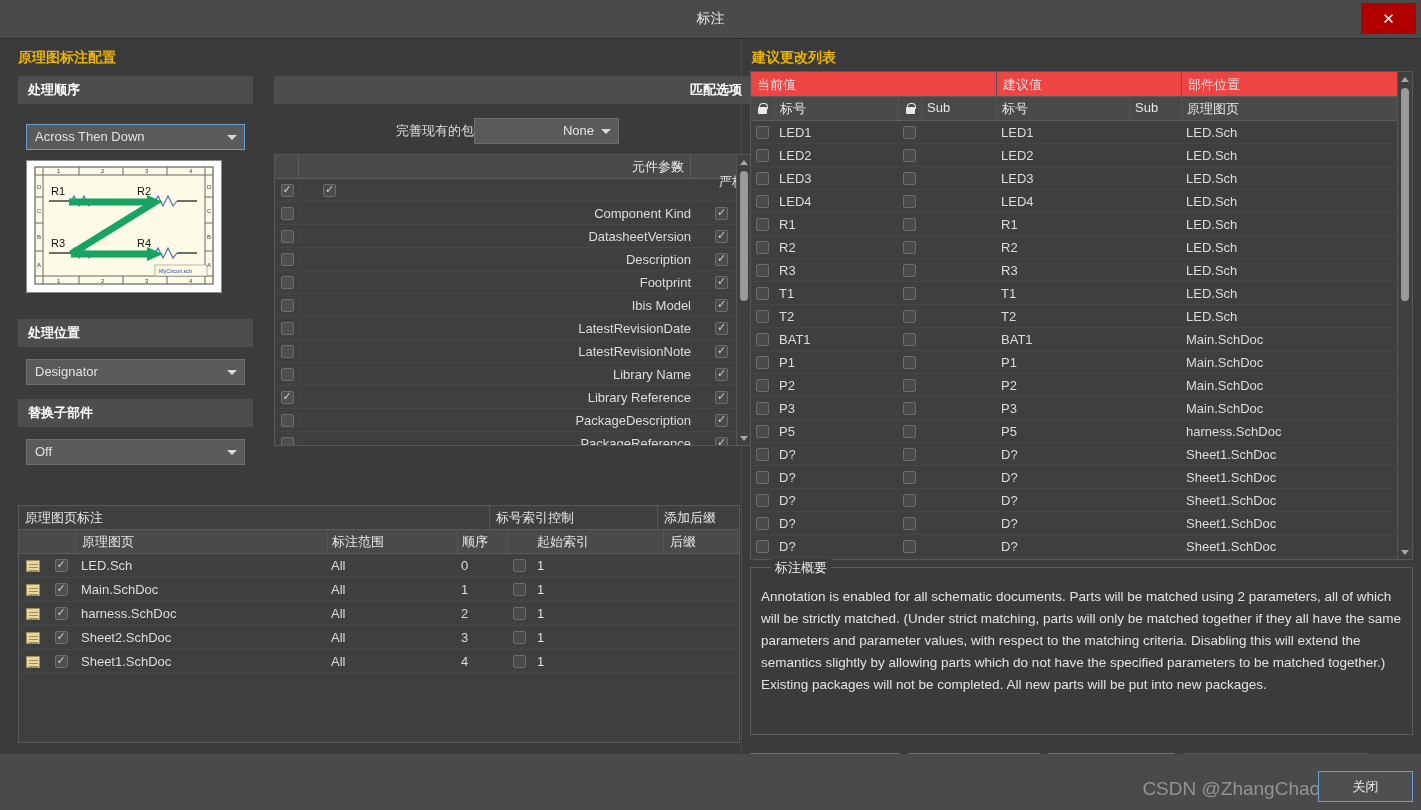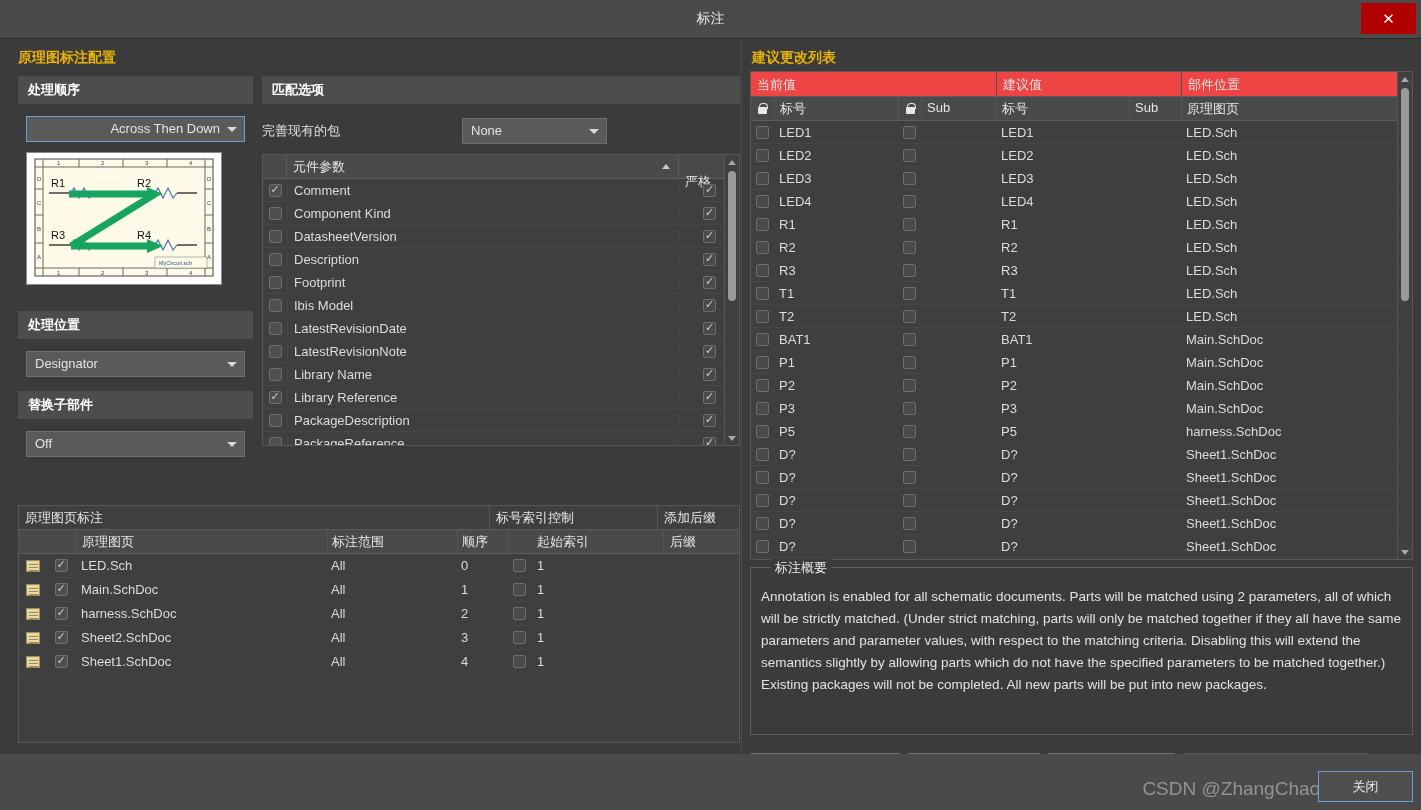--- a/index.html
+++ b/index.html
@@ -40,21 +40,21 @@
   
   .left { position: absolute; left: 0; top: 0; width: 742px; height: 716px; }
   .left-title { position: absolute; left: 18px; top: 10px; }
 
   .groupbar {
     background: #4d4d4d; color: #ffffff; font-weight: bold;
     font-size: 13px; padding: 5px 10px;
   }
 
   .col-left { position: absolute; left: 18px; top: 37px; width: 235px; }
-  .col-right { position: absolute; left: 262px; top: 37px; width: 478px; }
+  .col-right { position: absolute; left: 274px; top: 37px; width: 478px; text-align: right; }
 
   .dropdown {
     position: relative; background: #5a5a5a; border: 1px solid #6e6e6e;
     height: 26px; line-height: 24px; padding: 0 24px 0 8px;
     color: #e3e3e3; font-size: 13px; cursor: pointer; white-space: nowrap;
     overflow: hidden;
   }
   .dropdown.focused { border: 1px solid #6a9fd4; }
   .dropdown .arrow {
     position: absolute; right: 7px; top: 50%; margin-top: -2px;
@@ -246,21 +246,21 @@
   </div>
 
   <div class="body">
     <div class="divider-v"></div>
 
     <div class="left">
       <div class="left-title panel-heading">原理图标注配置</div>
 
       <div class="col-left">
         <div class="groupbar">处理顺序</div>
-        <div style="padding:12px 8px 0 8px;text-align:right;">
+        <div style="padding:20px 8px 0 8px;">
           <div class="dropdown focused">
             <span>Across Then Down</span>
             <span class="arrow"></span>
           </div>
         </div>
 
         <div class="zbox">
           <svg width="194" height="131" viewBox="0 0 194 131">
             <rect x="0" y="0" width="194" height="131" fill="#ffffff"></rect>
             <rect x="8" y="6" width="178" height="117" fill="#fdfbe8" stroke="#444" stroke-width="1"></rect>
@@ -369,21 +369,20 @@
               <span>元件参数</span>
               <span class="sort-asc"></span>
             </div>
             <div class="c3">严格</div>
           </div>
           <div id="param-rows">
               <div class="prow">
                 <div class="c1">
                   <span class="cbox checked"></span>
                 </div>
-                <div class="c2">Comment</div>
                 <div class="c3">
                   <span class="cbox dim checked"></span>
                 </div>
               </div>
               <div class="prow">
                 <div class="c1">
                   <span class="cbox"></span>
                 </div>
                 <div class="c2">Component Kind</div>
                 <div class="c3">

